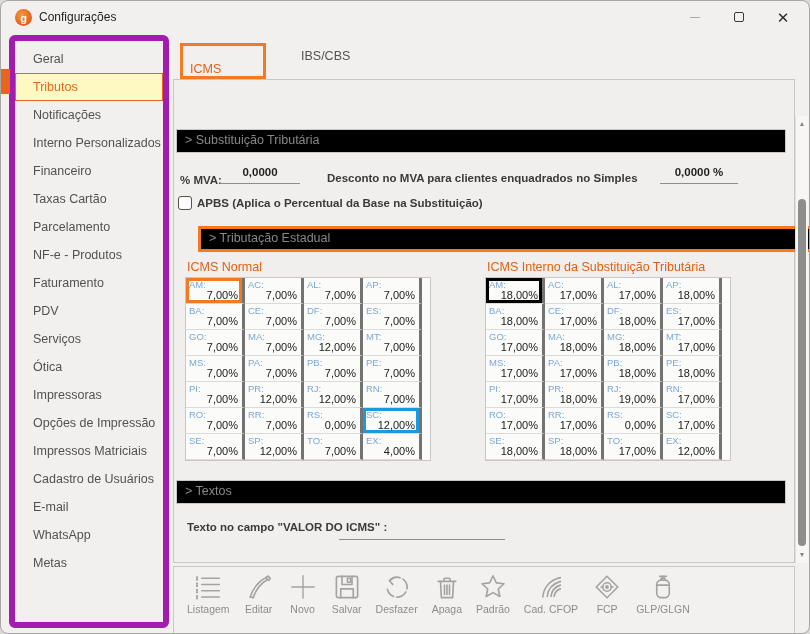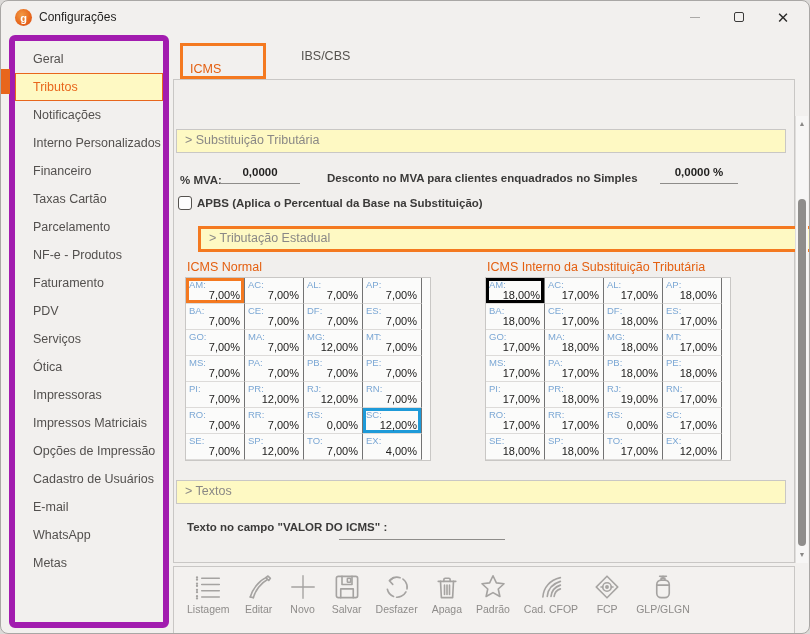--- a/index.html
+++ b/index.html
@@ -29,36 +29,36 @@
 
   
   .tab-icms-box { position:absolute; left:179px; top:42px; width:86px; height:36px; border:3px solid #F47920;
                   display:flex; align-items:flex-end; padding-left:7px; }
   .tab-icms-label { font-size:12.5px; color:#E45F10; }
   .tab-ibs { position:absolute; left:300px; top:48px; font-size:12.5px; color:#55524E; }
 
   
   .panel { position:absolute; left:172px; top:78px; width:622px; height:484px;
            border:1px solid #C9C7C5; background:#F1EFED; }
-  .sec-header { position:absolute; background:#fef9c3; border:1px solid #C9C7C5; color:#8A8886;
+  .sec-header { position:absolute; background:#000000; border:1px solid #C9C7C5; color:#8A8886;
                 font-size:12.5px; line-height:21px; padding-left:8px; }
   #sec-sub    { left:2px; top:49px;  width:610px; height:24px; }
   #sec-trib   { left:0;   top:146px; width:620px; height:26px; border:3px solid #F47920; line-height:19px;margin-left:24px; }
   #sec-textos { left:2px; top:400px; width:610px; height:24px; }
 
   .fld-label { position:absolute; font-size:11.5px; font-weight:bold; color:#3B3A39; white-space:nowrap; }
   .uline { position:absolute; border-bottom:1px solid #8E8C8A; text-align:center; font-size:11.5px;
            font-weight:bold; color:#201F1E; height:20px; line-height:16px; }
   .cbx { position:absolute; left:4px; top:116px; width:14px; height:14px; border:1px solid #55524E;
          border-radius:3px; background:#FDFDFD; }
 
   .tbl-title { position:absolute; font-size:12.5px; color:#E45F10; white-space:nowrap; }
   .table-wrap { position:absolute; display:flex; border:1px solid #C9C7C5; background:#FBFBFA; }
   .state-table { display:grid; grid-template-columns:repeat(4,59px); grid-auto-rows:26px; }
-  .cell { position:relative; border-right:1px solid #737373; border-bottom:1px solid #DDDBD9; background:#FBFBFA; }
+  .cell { position:relative; border-right:3px solid #737373; border-bottom:1px solid #DDDBD9; background:#FBFBFA; }
   .cell .uf  { position:absolute; left:3px; top:1px; font-size:9.5px; color:#7BA7D4; }
   .cell .val { position:absolute; right:4px; bottom:2px; font-size:11px; color:#21201F; }
   .hl-orange { box-shadow: inset 0 0 0 3px #F47920; }
   .hl-blue   { box-shadow: inset 0 0 0 3px #1E9AD8; }
   .hl-black  { box-shadow: inset 0 0 0 3px #000000; }
   .table-strip { width:8px; background:#FBFBFA; }
 
   
   .scrollbar { position:absolute; left:794px; top:115px; width:13px; height:447px; background:#F7F6F5;
                border-left:1px solid #E0DEDC; }
@@ -103,22 +103,22 @@
         <div class="side-item">Interno Personalizados</div>
         <div class="side-item">Financeiro</div>
         <div class="side-item">Taxas Cartão</div>
         <div class="side-item">Parcelamento</div>
         <div class="side-item">NF-e - Produtos</div>
         <div class="side-item">Faturamento</div>
         <div class="side-item">PDV</div>
         <div class="side-item">Serviços</div>
         <div class="side-item">Ótica</div>
         <div class="side-item">Impressoras</div>
+        <div class="side-item">Opções de Impressão</div>
         <div class="side-item">Impressos Matriciais</div>
-        <div class="side-item">Opções de Impressão</div>
         <div class="side-item">Cadastro de Usuários</div>
         <div class="side-item">E-mail</div>
         <div class="side-item">WhatsApp</div>
         <div class="side-item">Metas</div>
       </div>
   </div>
   <div class="sel-marker"></div>
 
   <div class="tab-icms-box">
     <span class="tab-icms-label">ICMS</span>

